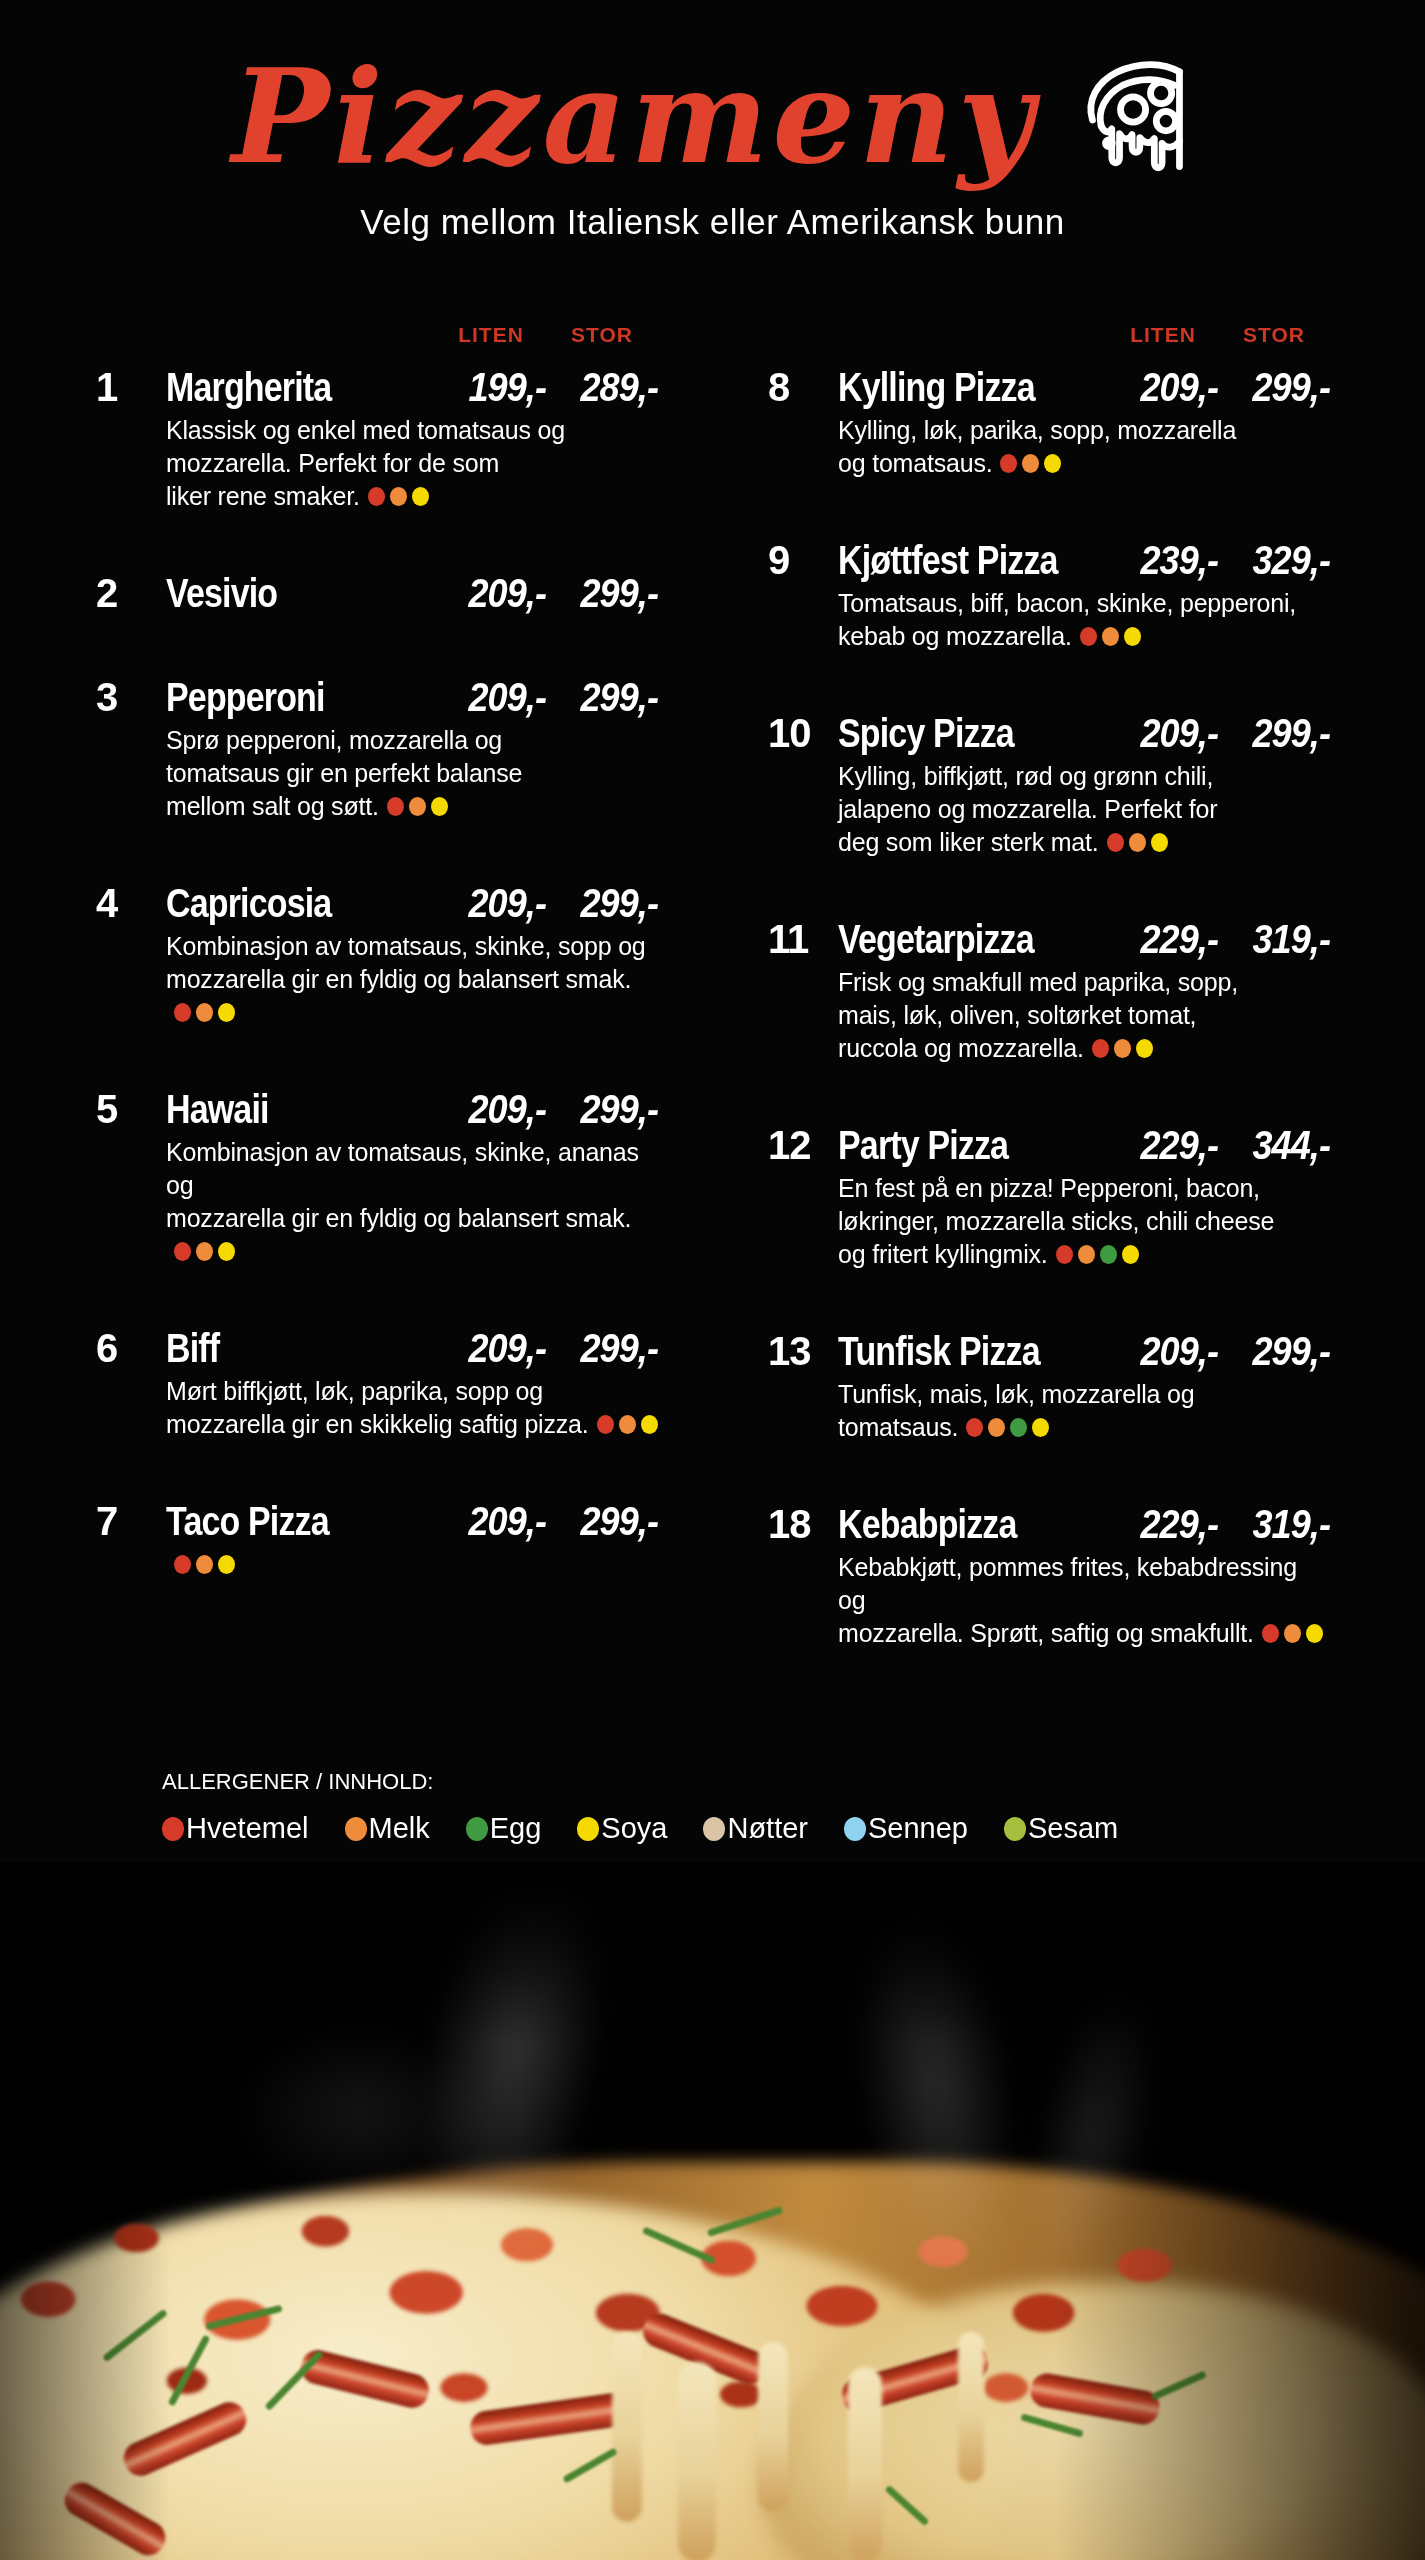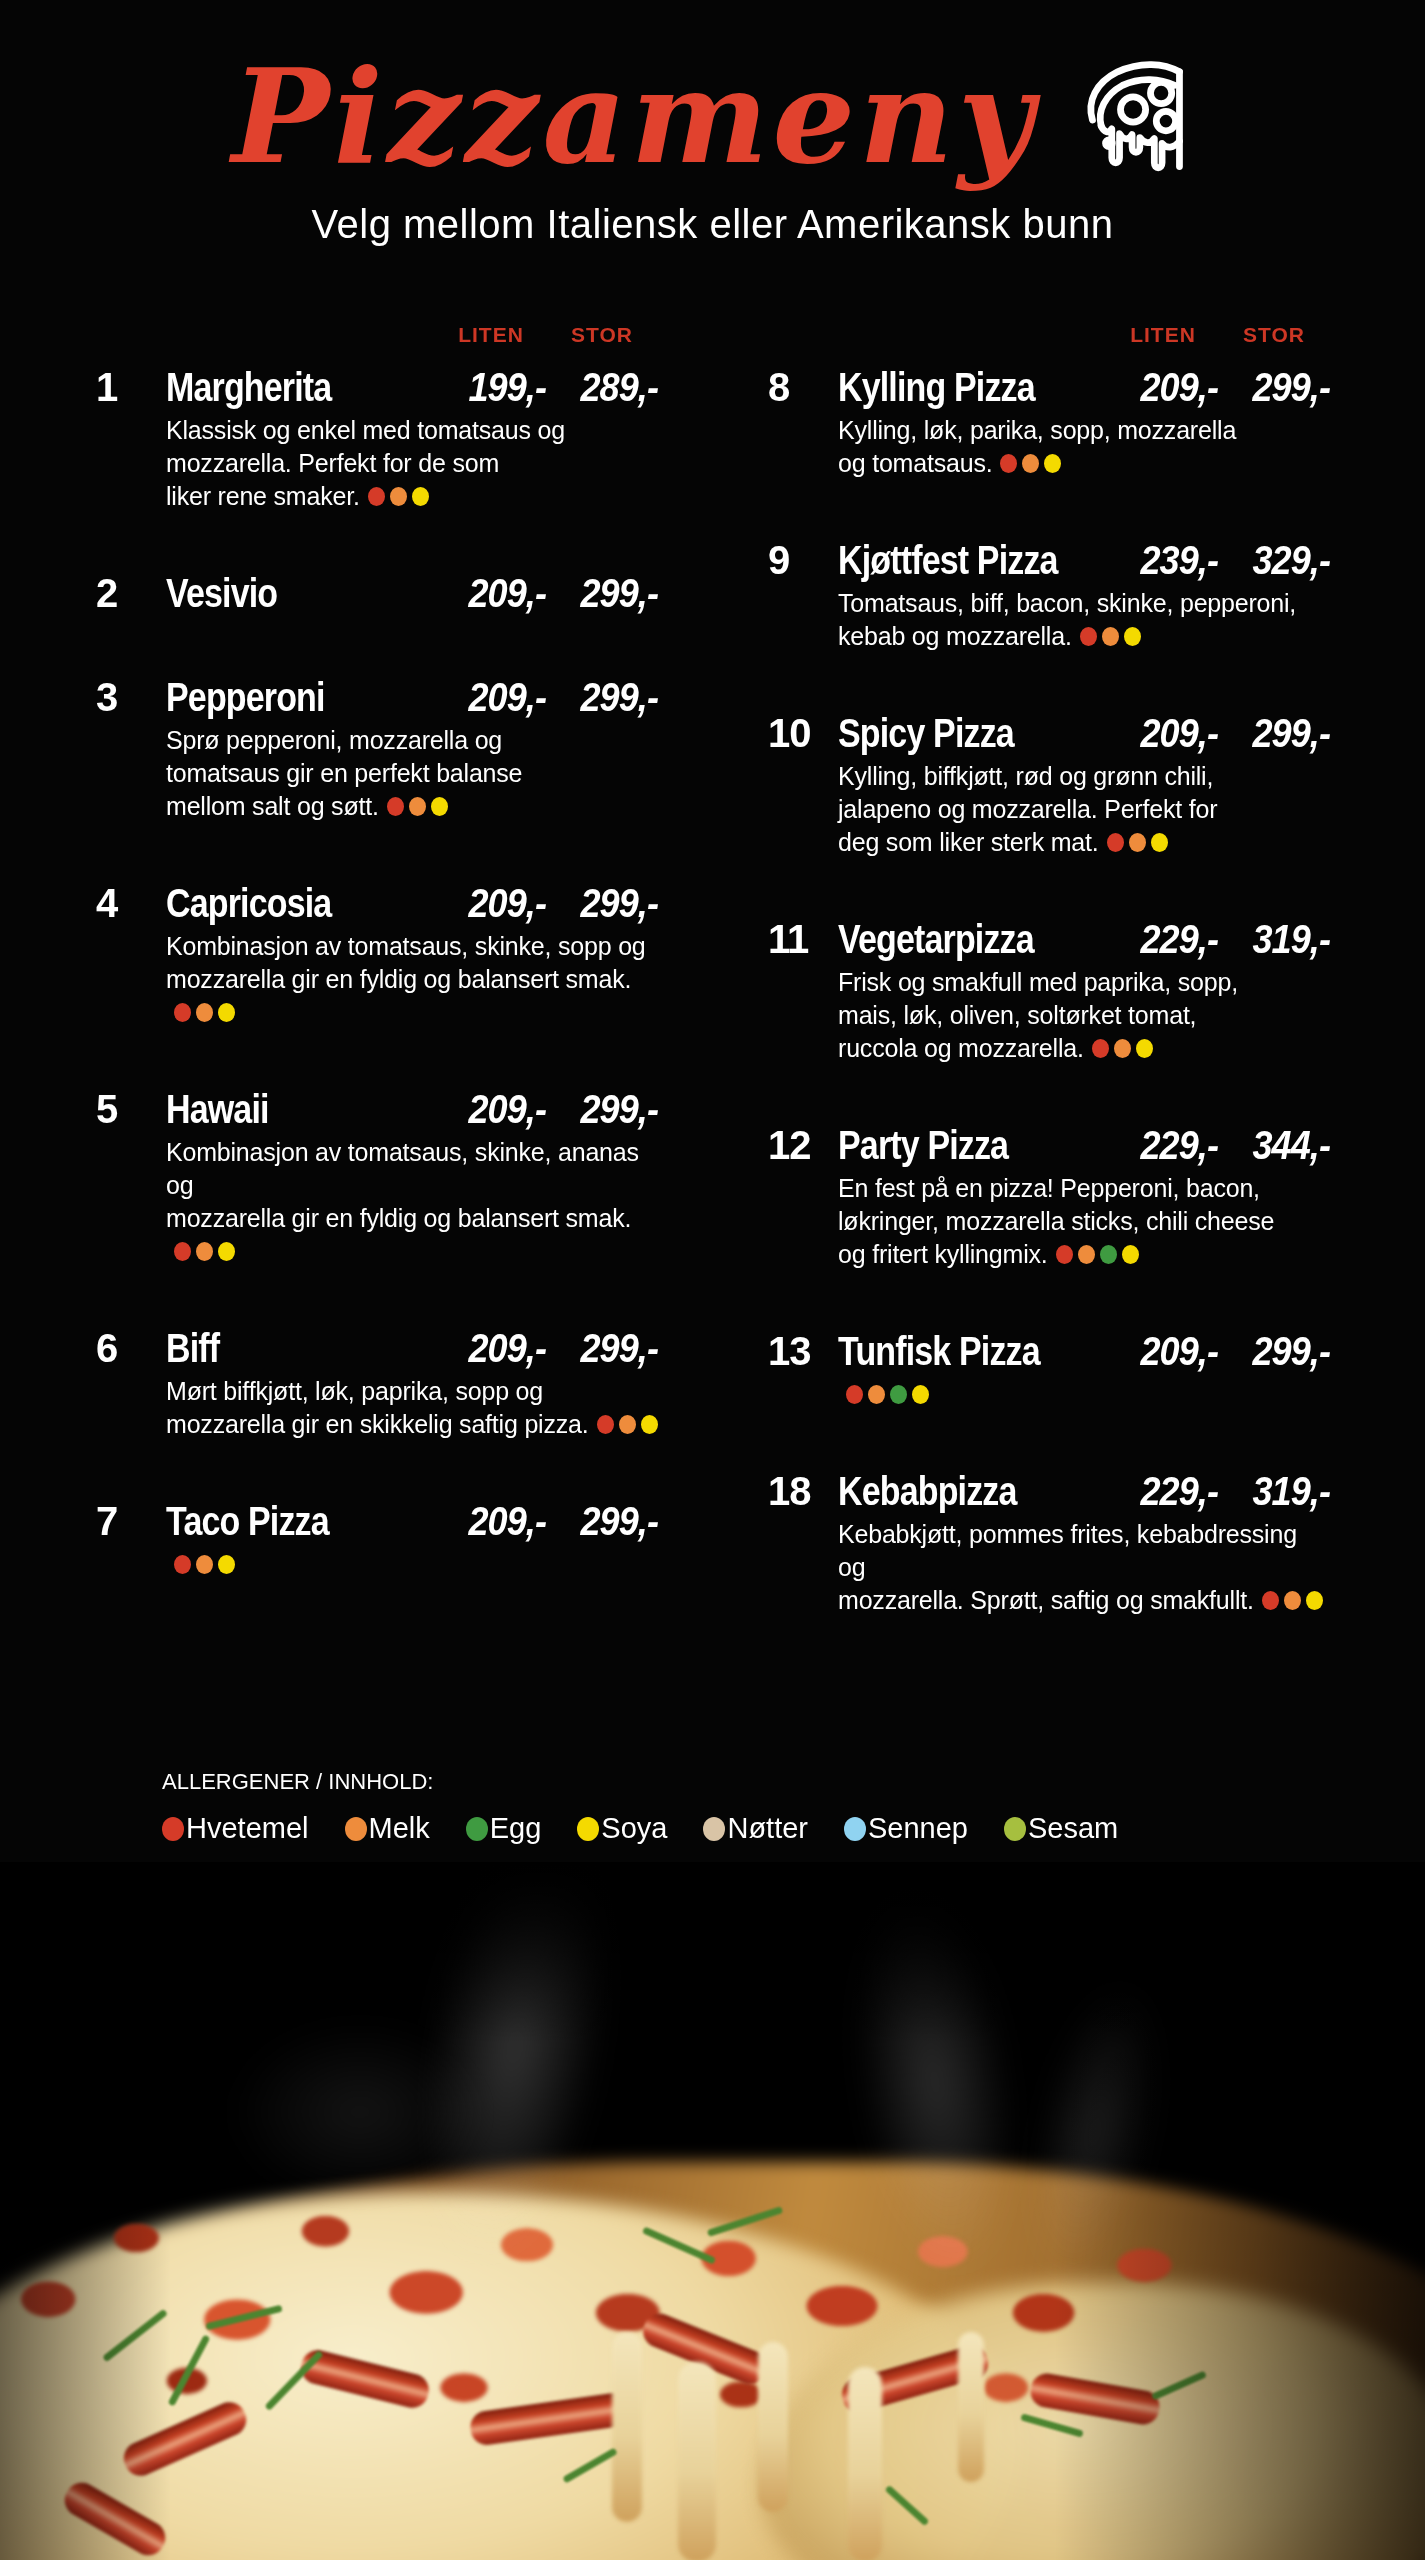--- a/index.html
+++ b/index.html
@@ -9,21 +9,21 @@
     font-family:"Liberation Sans",sans-serif;
   }
   
   .header{position:absolute;top:44px;left:0;width:100%;text-align:center}
   .title-row{display:flex;justify-content:center;align-items:flex-start;gap:40px}
   .title{
     font-family:"DejaVu Serif",serif;font-style:italic;font-weight:700;
     font-size:130px;line-height:1.12;color:#e1422e;letter-spacing:4px;white-space:nowrap;
   }
   .slice-icon{width:116px;height:136px;margin-top:12px;flex:0 0 auto}
-  .subtitle{font-size:40px;font-weight:400;letter-spacing:.5px;margin-top:10px}
+  .subtitle{font-size:35px;font-weight:400;letter-spacing:.5px;margin-top:10px}
 
   
   .col{position:absolute;top:323px;width:562px}
   .col-left{left:96px}
   .col-right{left:768px}
   .size-head{display:grid;grid-template-columns:70px 1fr 110px 112px;margin-bottom:16px}
   .size-label{font-size:21px;font-weight:700;color:#cd3725;letter-spacing:1px;text-align:center}
   .size-label.small{grid-column:3}
   .size-label.large{grid-column:4}
   .item{display:grid;grid-template-columns:70px 1fr 110px 112px;align-items:baseline;margin-bottom:56px}
@@ -323,21 +323,22 @@
         </span>
     </div>
   </div>
 
   <div class="item">
     <div class="num">13</div>
     <div class="iname">Tunfisk Pizza</div>
     <div class="price">209,-</div>
     <div class="price">299,-</div>
     <div class="desc">
-      <span class="dots">
+      <span class="dtext">Tunfisk, mais, løk, mozzarella og
+tomatsaus.</span><span class="dots">
           <span class="dot" style="background: rgb(213, 59, 40);"></span>
           <span class="dot" style="background: rgb(238, 140, 60);"></span>
           <span class="dot" style="background: rgb(63, 155, 65);"></span>
           <span class="dot" style="background: rgb(244, 218, 0);"></span>
         </span>
     </div>
   </div>
 
   <div class="item">
     <div class="num">18</div>

